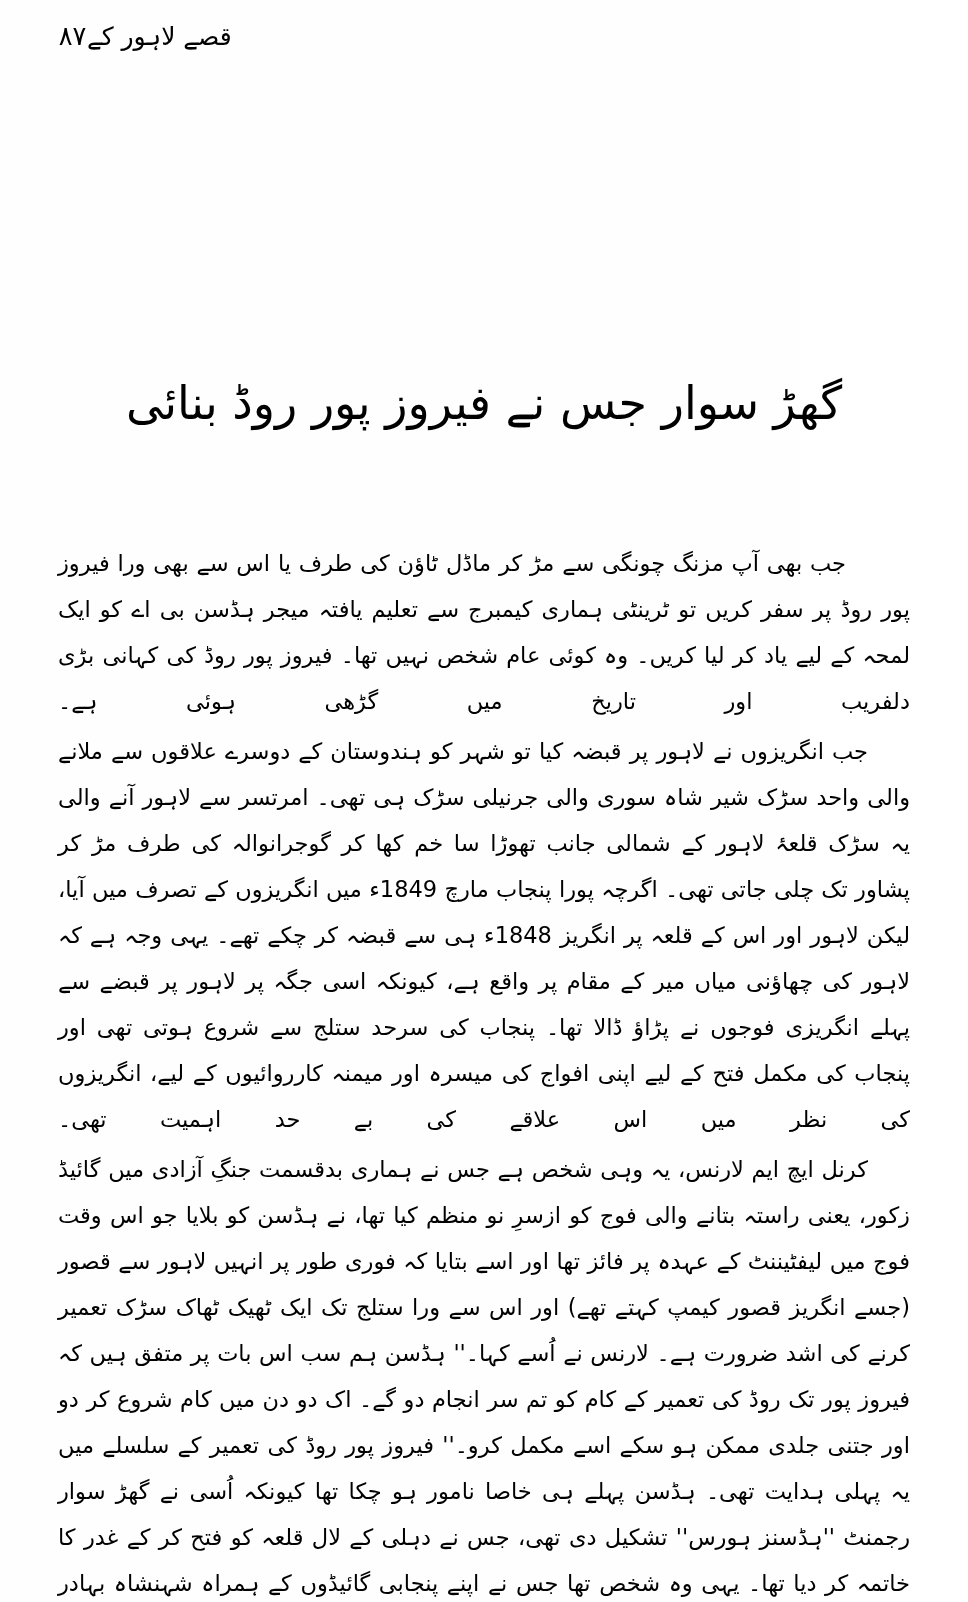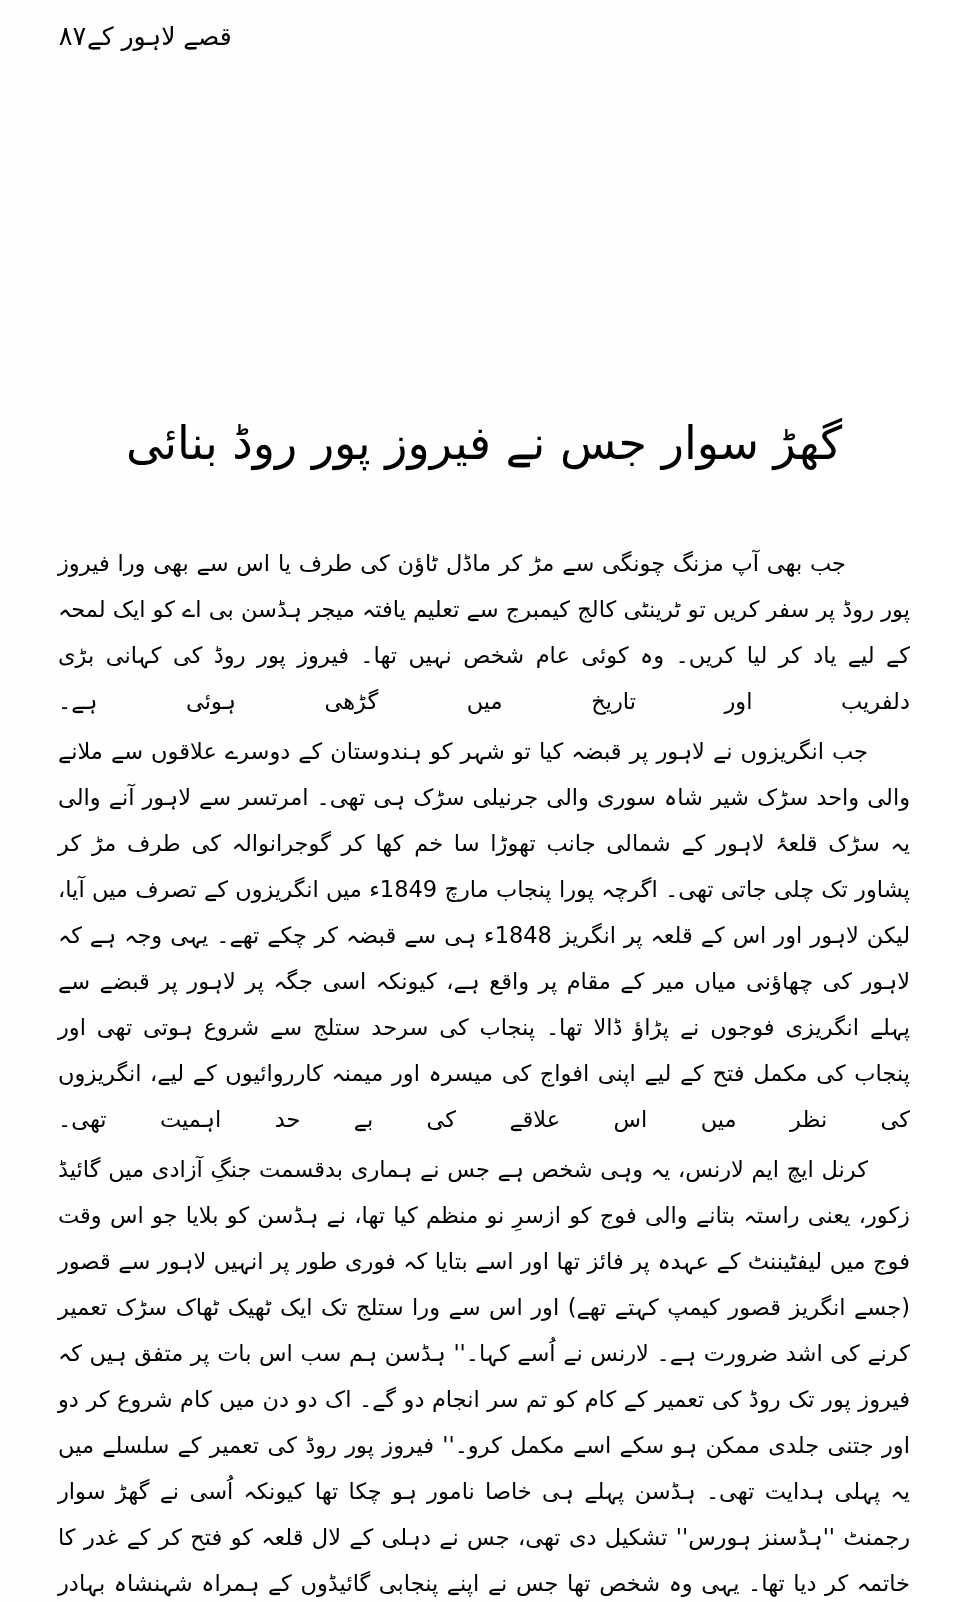--- a/index.html
+++ b/index.html
@@ -56,21 +56,20 @@
     position: absolute;
     top: 372px;
     left: 0;
     width: 968px;
     text-align: center;
     direction: rtl;
     font-size: 46px;
     font-family: "DejaVu Sans", sans-serif;
     letter-spacing: 0.5px;
     line-height: 1.35;
-    margin-top: 40px;
   }
   .body-text {
     position: absolute;
     top: 540px;
     left: 58px;
     width: 852px;
     direction: rtl;
     text-align: justify;
     font-family: "DejaVu Sans", sans-serif;
     font-size: 22.5px;
@@ -95,18 +94,18 @@
 <div class="page">
 
   <div class="header">
     <span class="page-number">۸۷</span>
     <span class="book-title">قصے لاہور کے</span>
   </div>
 
   <div class="chapter-title">گھڑ سوار جس نے فیروز پور روڈ بنائی</div>
 
   <div class="body-text">
-    <p class="para first">جب بھی آپ مزنگ چونگی سے مڑ کر ماڈل ٹاؤن کی طرف یا اس سے بھی ورا فیروز پور روڈ پر سفر کریں تو ٹرینٹی کالج کیمبرج سے تعلیم یافتہ میجر ہڈسن بی اے کو ایک لمحہ کے لیے یاد کر لیا کریں۔ وہ کوئی عام شخص نہیں تھا۔ فیروز پور روڈ کی کہانی بڑی دلفریب اور تاریخ میں گڑھی ہوئی ہے۔</p>
+    <p class="para first">جب بھی آپ مزنگ چونگی سے مڑ کر ماڈل ٹاؤن کی طرف یا اس سے بھی ورا فیروز پور روڈ پر سفر کریں تو ٹرینٹی ہماری کیمبرج سے تعلیم یافتہ میجر ہڈسن بی اے کو ایک لمحہ کے لیے یاد کر لیا کریں۔ وہ کوئی عام شخص نہیں تھا۔ فیروز پور روڈ کی کہانی بڑی دلفریب اور تاریخ میں گڑھی ہوئی ہے۔</p>
     <p class="para">جب انگریزوں نے لاہور پر قبضہ کیا تو شہر کو ہندوستان کے دوسرے علاقوں سے ملانے والی واحد سڑک شیر شاہ سوری والی جرنیلی سڑک ہی تھی۔ امرتسر سے لاہور آنے والی یہ سڑک قلعۂ لاہور کے شمالی جانب تھوڑا سا خم کھا کر گوجرانوالہ کی طرف مڑ کر پشاور تک چلی جاتی تھی۔ اگرچہ پورا پنجاب مارچ 1849ء میں انگریزوں کے تصرف میں آیا، لیکن لاہور اور اس کے قلعہ پر انگریز 1848ء ہی سے قبضہ کر چکے تھے۔ یہی وجہ ہے کہ لاہور کی چھاؤنی میاں میر کے مقام پر واقع ہے، کیونکہ اسی جگہ پر لاہور پر قبضے سے پہلے انگریزی فوجوں نے پڑاؤ ڈالا تھا۔ پنجاب کی سرحد ستلج سے شروع ہوتی تھی اور پنجاب کی مکمل فتح کے لیے اپنی افواج کی میسرہ اور میمنہ کارروائیوں کے لیے، انگریزوں کی نظر میں اس علاقے کی بے حد اہمیت تھی۔</p>
     <p class="para">کرنل ایچ ایم لارنس، یہ وہی شخص ہے جس نے ہماری بدقسمت جنگِ آزادی میں گائیڈ زکور، یعنی راستہ بتانے والی فوج کو ازسرِ نو منظم کیا تھا، نے ہڈسن کو بلایا جو اس وقت فوج میں لیفٹیننٹ کے عہدہ پر فائز تھا اور اسے بتایا کہ فوری طور پر انہیں لاہور سے قصور (جسے انگریز قصور کیمپ کہتے تھے) اور اس سے ورا ستلج تک ایک ٹھیک ٹھاک سڑک تعمیر کرنے کی اشد ضرورت ہے۔ لارنس نے اُسے کہا۔'' ہڈسن ہم سب اس بات پر متفق ہیں کہ فیروز پور تک روڈ کی تعمیر کے کام کو تم سر انجام دو گے۔ اک دو دن میں کام شروع کر دو اور جتنی جلدی ممکن ہو سکے اسے مکمل کرو۔'' فیروز پور روڈ کی تعمیر کے سلسلے میں یہ پہلی ہدایت تھی۔ ہڈسن پہلے ہی خاصا نامور ہو چکا تھا کیونکہ اُسی نے گھڑ سوار رجمنٹ ''ہڈسنز ہورس'' تشکیل دی تھی، جس نے دہلی کے لال قلعہ کو فتح کر کے غدر کا خاتمہ کر دیا تھا۔ یہی وہ شخص تھا جس نے اپنے پنجابی گائیڈوں کے ہمراہ شہنشاہ بہادر شاہ ظفر کو اس کے دونوں بیٹوں اور پوتے ابو بخت</p>
   </div>
 
 </div>
 
 </body></html>

